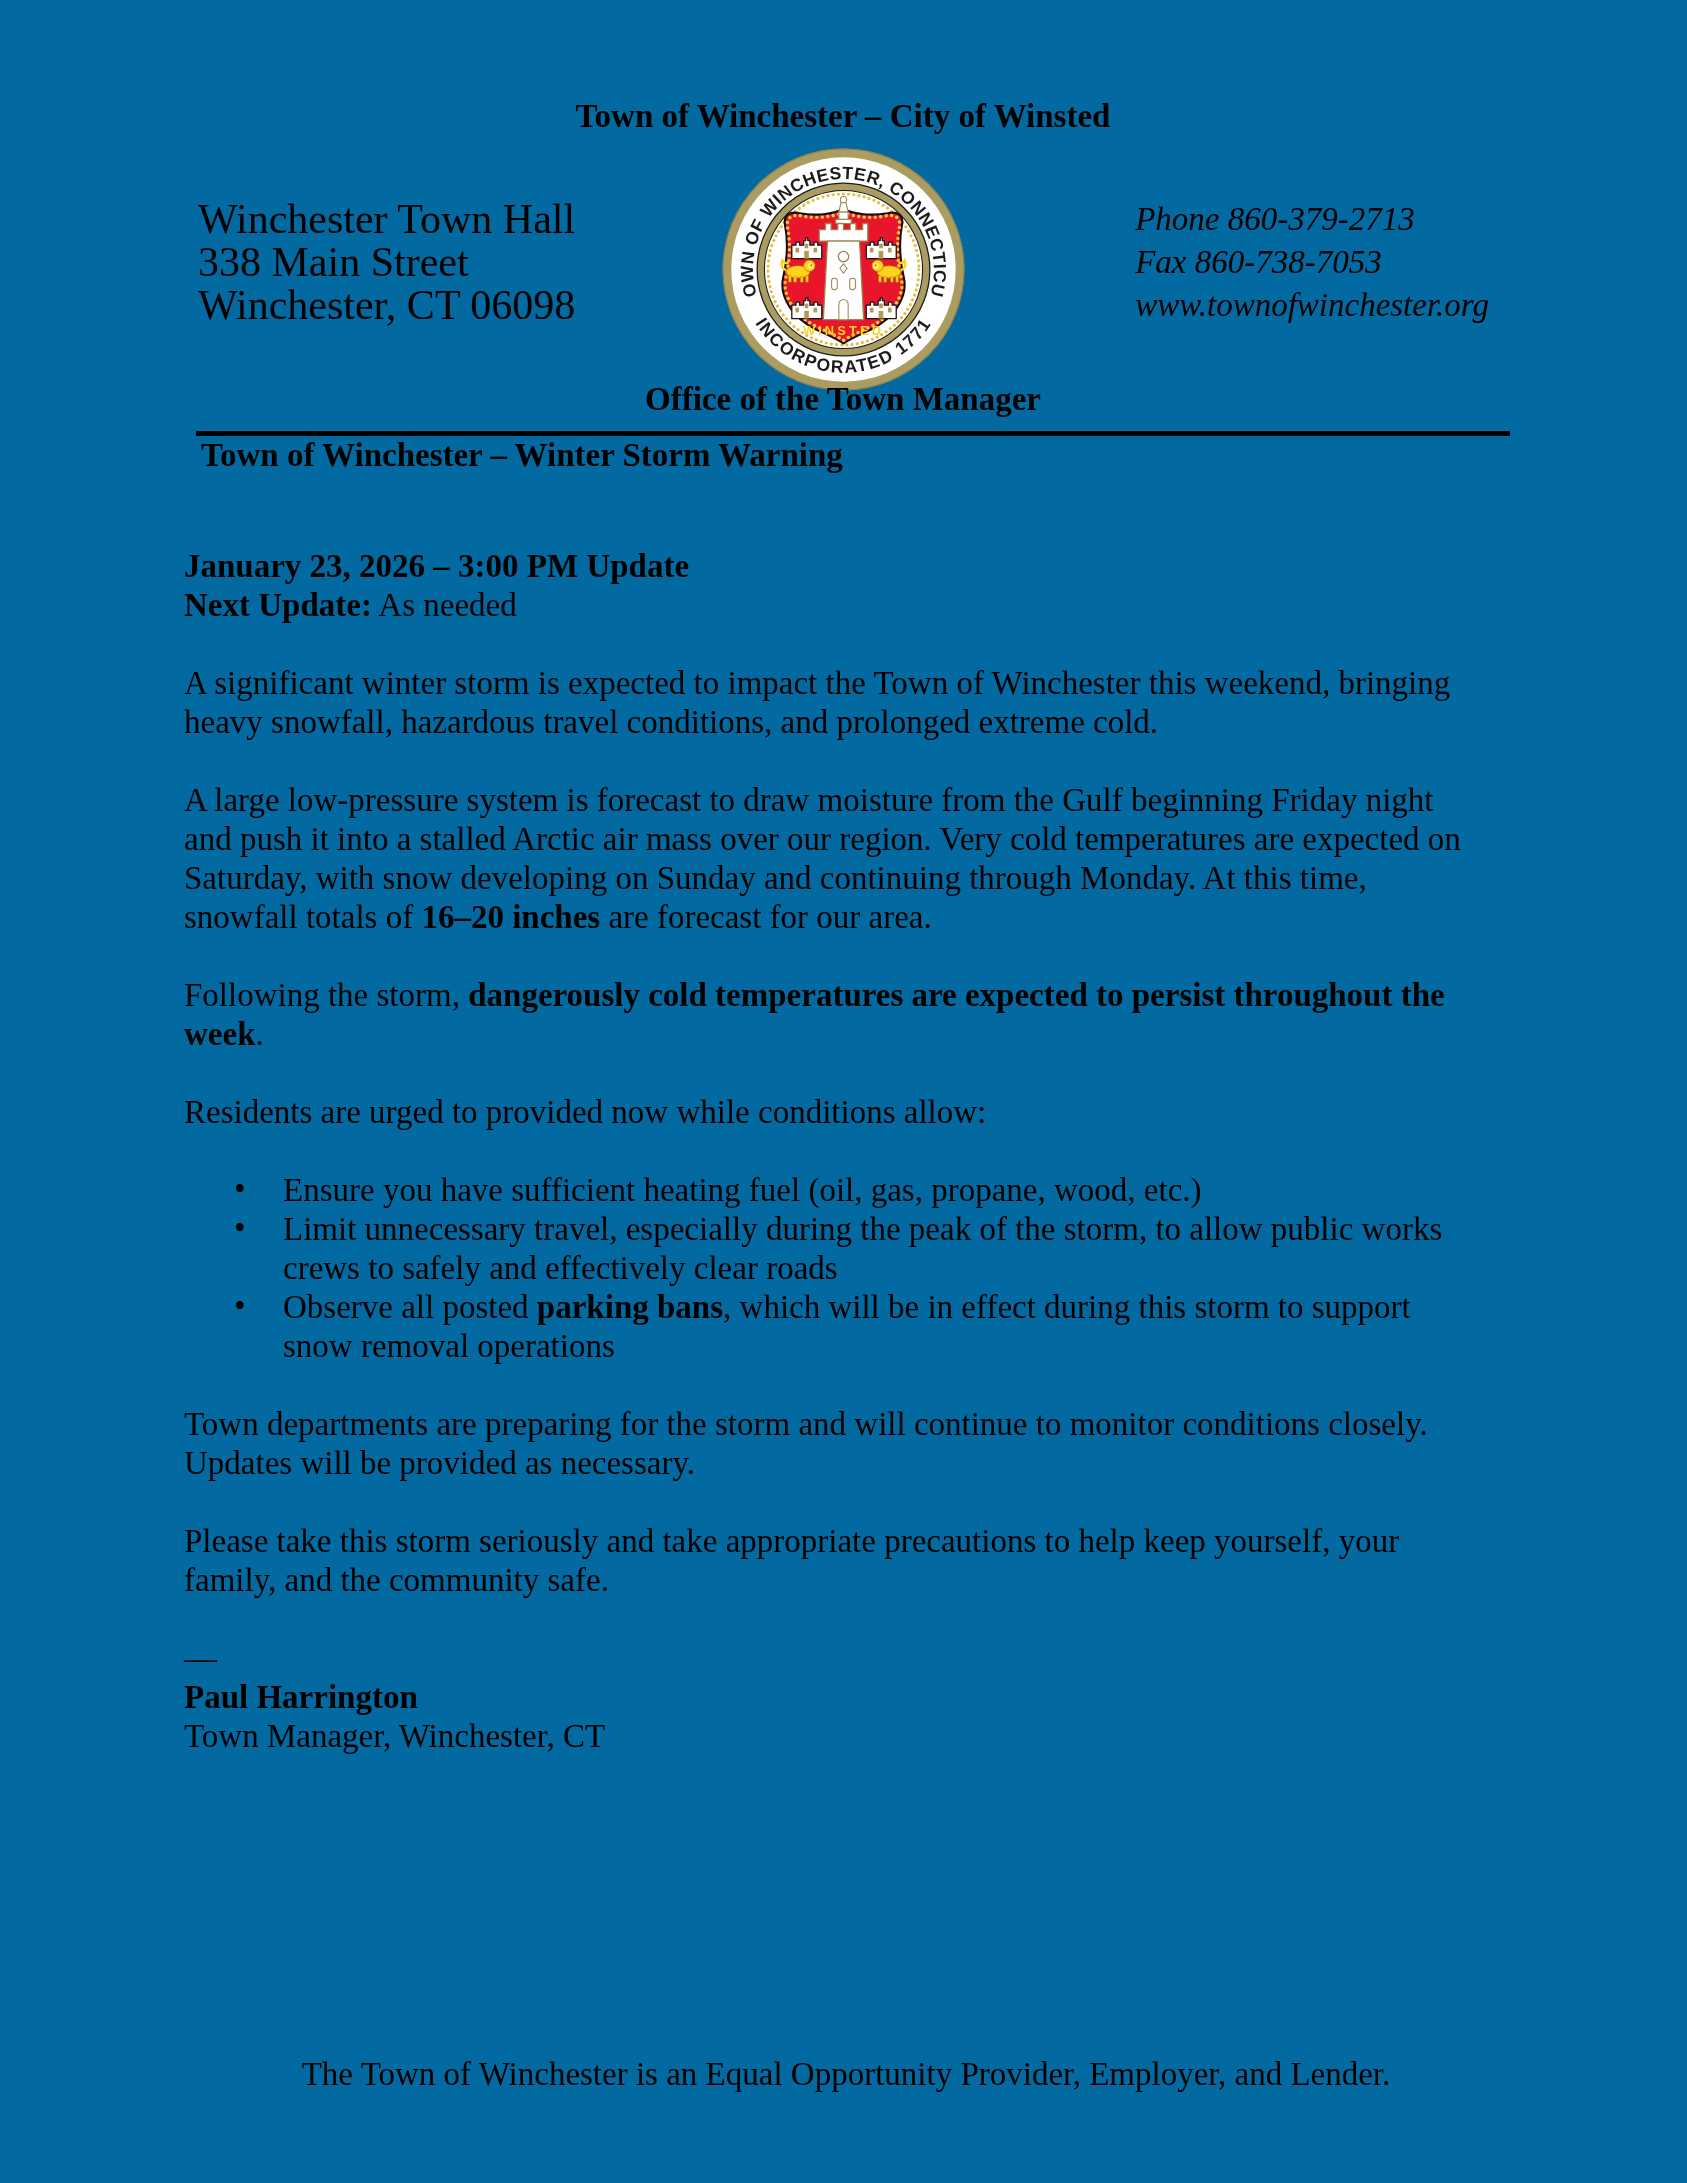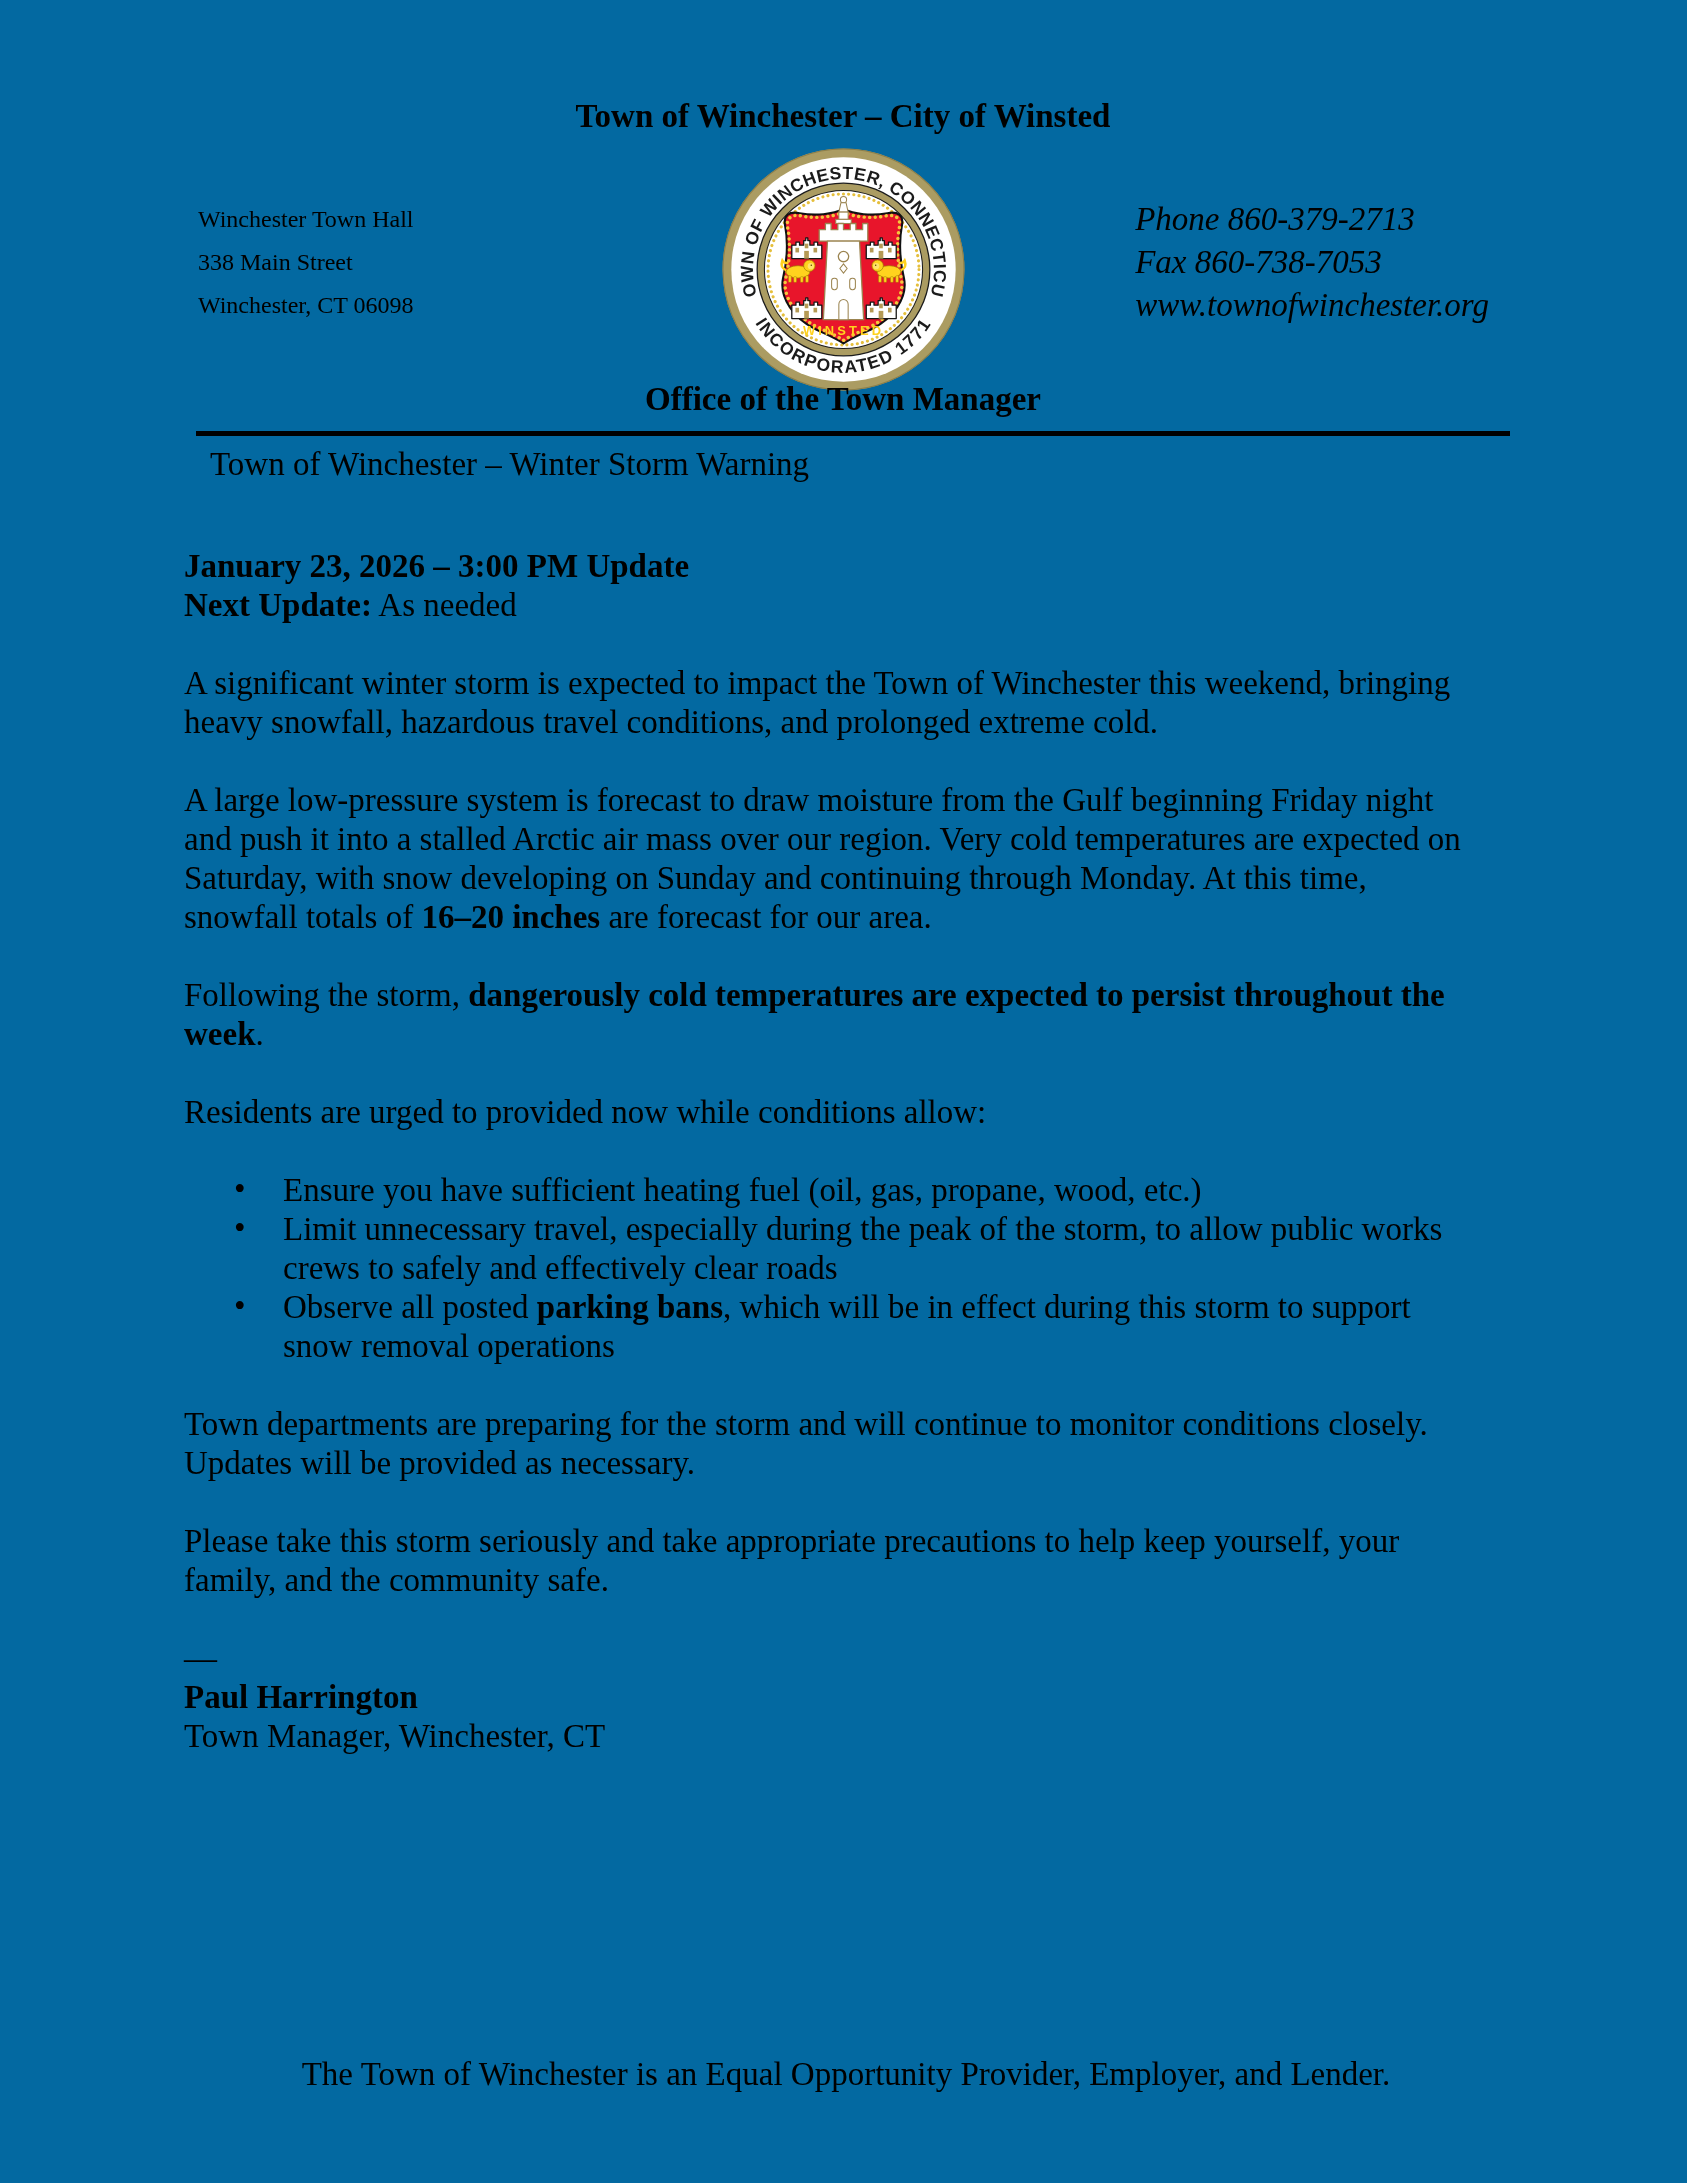--- a/index.html
+++ b/index.html
@@ -14,40 +14,40 @@
     overflow:hidden;
   }
   .b { font-weight:bold; }
   .title {
     position:absolute; top:97px; left:198px; width:1290px;
     margin:0; text-align:center;
     font-size:33px; font-weight:bold; line-height:39px;
   }
   .addr {
     position:absolute; top:198px; left:198px;
-    font-size:24px; line-height:43px;
+    font-size:42px; line-height:43px;
   }
   .contact {
     position:absolute; top:198px; right:198px;
     font-size:33px; line-height:43px;
     font-style:italic; text-align:left;
   }
   .seal { position:absolute; top:148px; left:722px; width:243px; height:243px; }
   .office {
     position:absolute; top:380px; left:198px; width:1290px;
     margin:0; text-align:center;
     font-size:33px; font-weight:bold; line-height:39px;
   }
   .rule {
     position:absolute; top:431px; left:196px; width:1314px; height:5.2px;
     background:#000;
   }
   .subject {
     position:absolute; top:433px; left:198px; width:1290px;
-    margin:12px; font-size:33px; font-weight:normal; line-height:39px;
+    margin:3px; font-size:33px; font-weight:bold; line-height:39px;
   }
   .content {
     position:absolute; top:547px; left:184px; width:1290px;
   }
   .content p { margin:0 0 39px 0; }
   .content ul { list-style:none; margin:0 0 39px 0; padding:0; }
   .content li { position:relative; padding-left:99px; margin:0; }
   .marker { position:absolute; left:50px; top:-1px; }
   .sig div { margin:0; }
   .footer {

